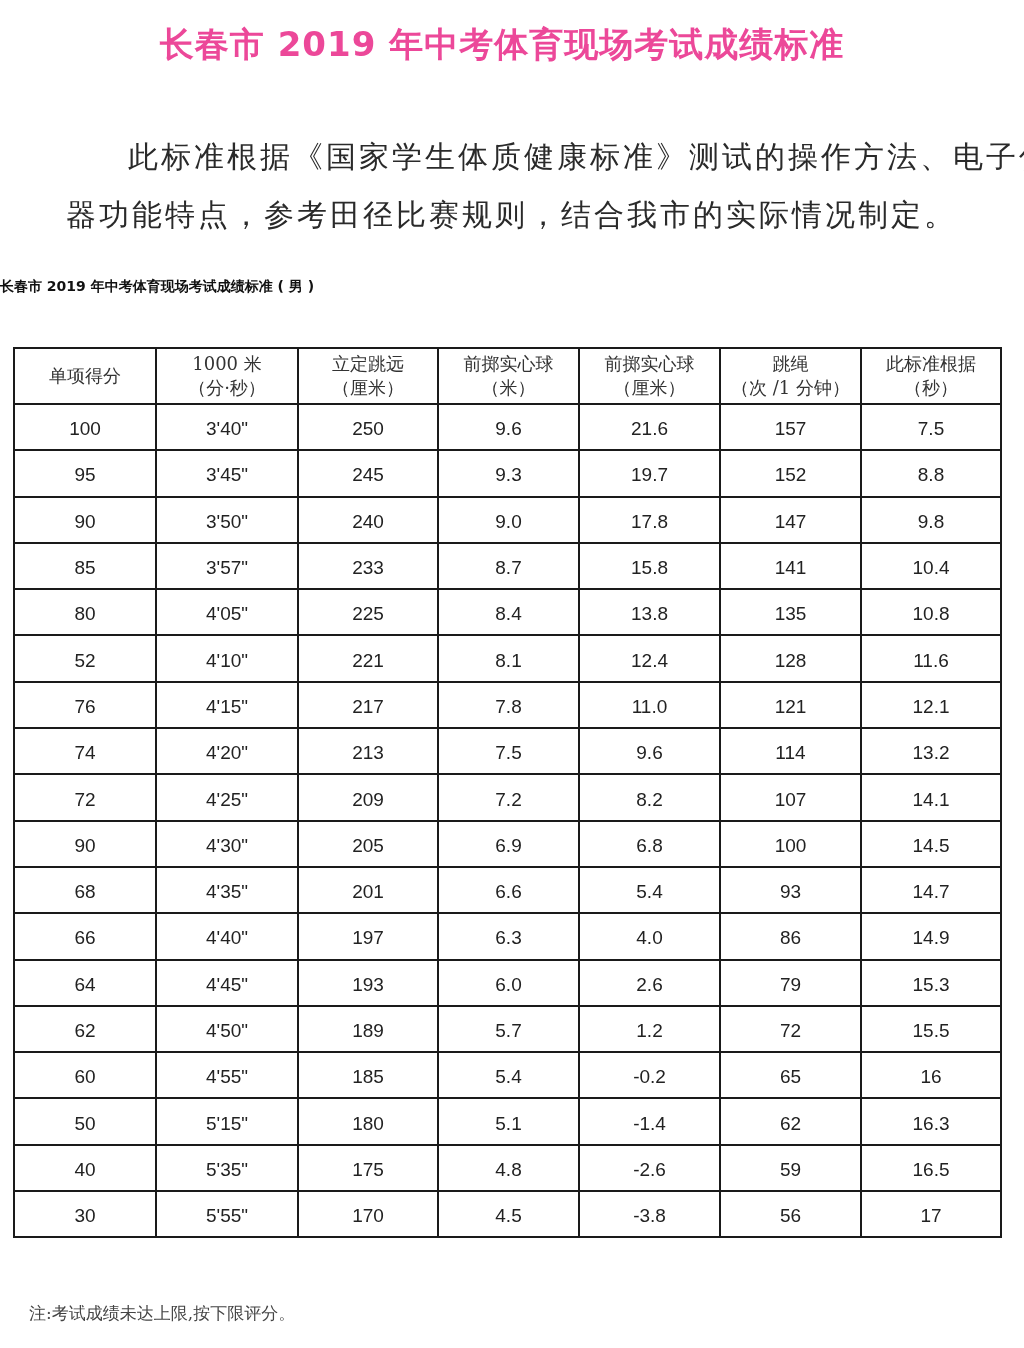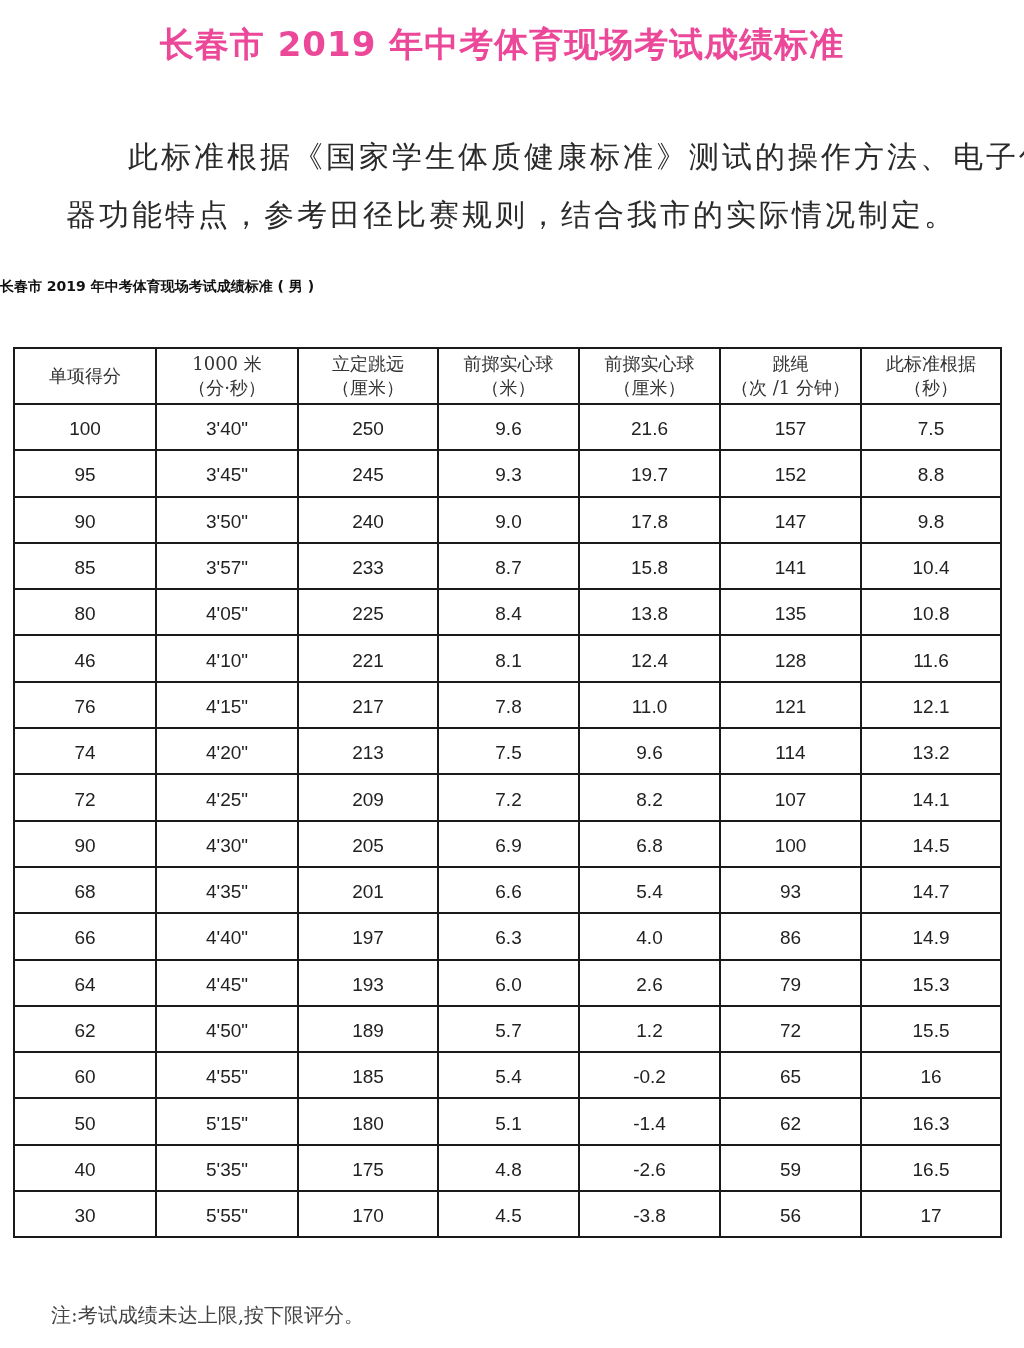--- a/index.html
+++ b/index.html
@@ -76,23 +76,23 @@
     .score-table td {
       height: 40.3px;
       font-family: "Liberation Sans", "DejaVu Sans", sans-serif;
       font-size: 19px;
       color: #222;
       padding-top: 4px;
     }
     .note {
       position: absolute;
       top: 1302px;
-      left: 51px;
+      left: 29px;
       font-family: "DejaVu Serif", "Liberation Serif", serif;
-      font-size: 20px;
+      font-size: 17px;
       color: #444;
     }
   </style>
 </head>
 <body>
 
 <div class="doc-title">长春市 2019 年中考体育现场考试成绩标准</div>
 
 <div class="intro">此标准根据《国家学生体质健康标准》测试的操作方法、电子仪器功能特点，参考田径比赛规则，结合我市的实际情况制定。</div>
 
@@ -179,21 +179,21 @@
       <tr>
         <td>80</td>
         <td>4'05"</td>
         <td>225</td>
         <td>8.4</td>
         <td>13.8</td>
         <td>135</td>
         <td>10.8</td>
       </tr>
       <tr>
-        <td>46</td>
+        <td>52</td>
         <td>4'10"</td>
         <td>221</td>
         <td>8.1</td>
         <td>12.4</td>
         <td>128</td>
         <td>11.6</td>
       </tr>
       <tr>
         <td>76</td>
         <td>4'15"</td>

